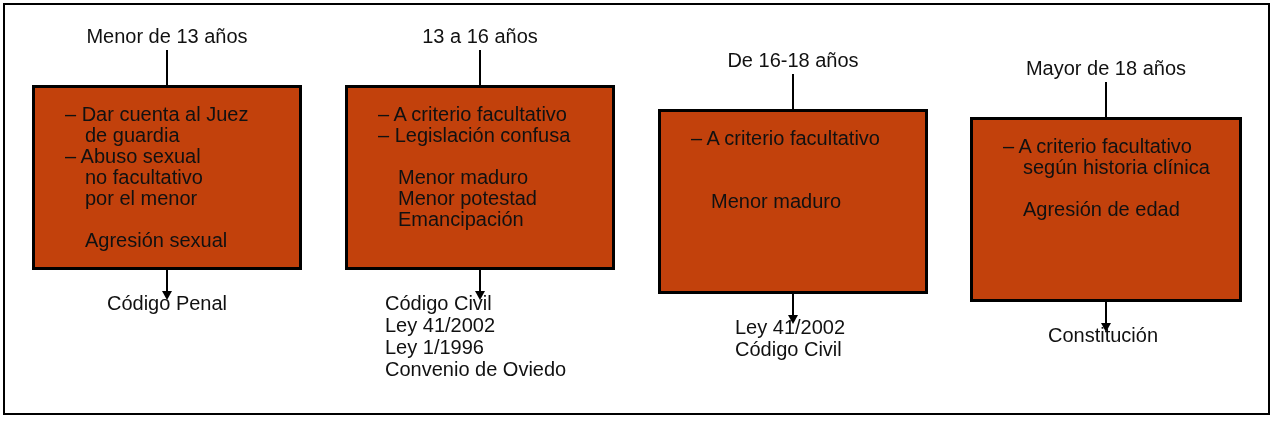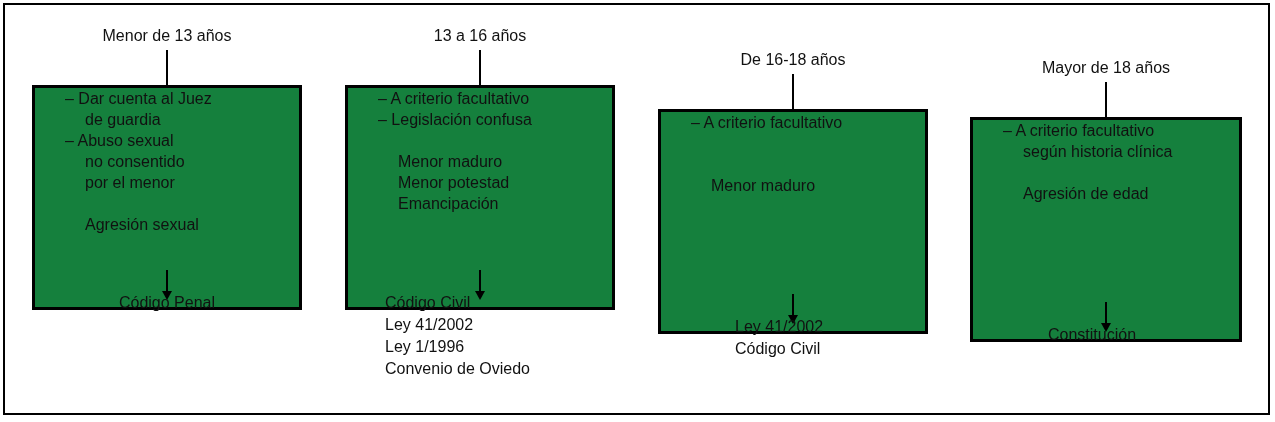--- a/index.html
+++ b/index.html
@@ -6,21 +6,21 @@
     margin: 0;
     padding: 0;
     background: #ffffff;
   }
   .canvas {
     position: relative;
     width: 1275px;
     height: 422px;
     background: #ffffff;
     font-family: "Liberation Sans", sans-serif;
-    font-size: 16px;
+    font-size: 20px;
     color: #111111;
     overflow: hidden;
   }
   .frame {
     position: absolute;
     left: 3px;
     top: 3px;
     right: 5px;
     bottom: 7px;
     border: 2px solid #000000;
@@ -50,25 +50,25 @@
     left: calc(50% - 1px);
     width: 2px;
     height: 35px;
     background: #000000;
   }
   .box {
     position: absolute;
     top: 85px;
     left: 0;
     right: 0;
-    height: 225px;
+    height: 185px;
     border: 3px solid #000000;
     box-sizing: border-box;
-    padding-top: 0;
-    background: #15803d;
+    padding-top: 16px;
+    background: #c2410c;
   }
   .line {
     line-height: 21px;
     min-height: 21px;
     white-space: nowrap;
   }
   .line.ind  { padding-left: 50px; }
   .line.dash { padding-left: 30px; }
 
   .arrow {
@@ -113,21 +113,21 @@
 <div class="canvas">
   <div class="frame"></div>
 
   <div class="column col-0">
     <div class="header">Menor de 13 años</div>
     <div class="connector"></div>
     <div class="box">
       <div class="line dash">– Dar cuenta al Juez</div>
       <div class="line ind">de guardia</div>
       <div class="line dash">– Abuso sexual</div>
-      <div class="line ind">no consentido</div>
+      <div class="line ind">no facultativo</div>
       <div class="line ind">por el menor</div>
       <div class="line ind blank"></div>
       <div class="line ind">Agresión sexual</div>
     </div>
     <div class="arrow">
       <div class="arrow-line"></div>
       <div class="arrow-head"></div>
     </div>
     <div class="footer">
       <div class="fline">Código Penal</div>

